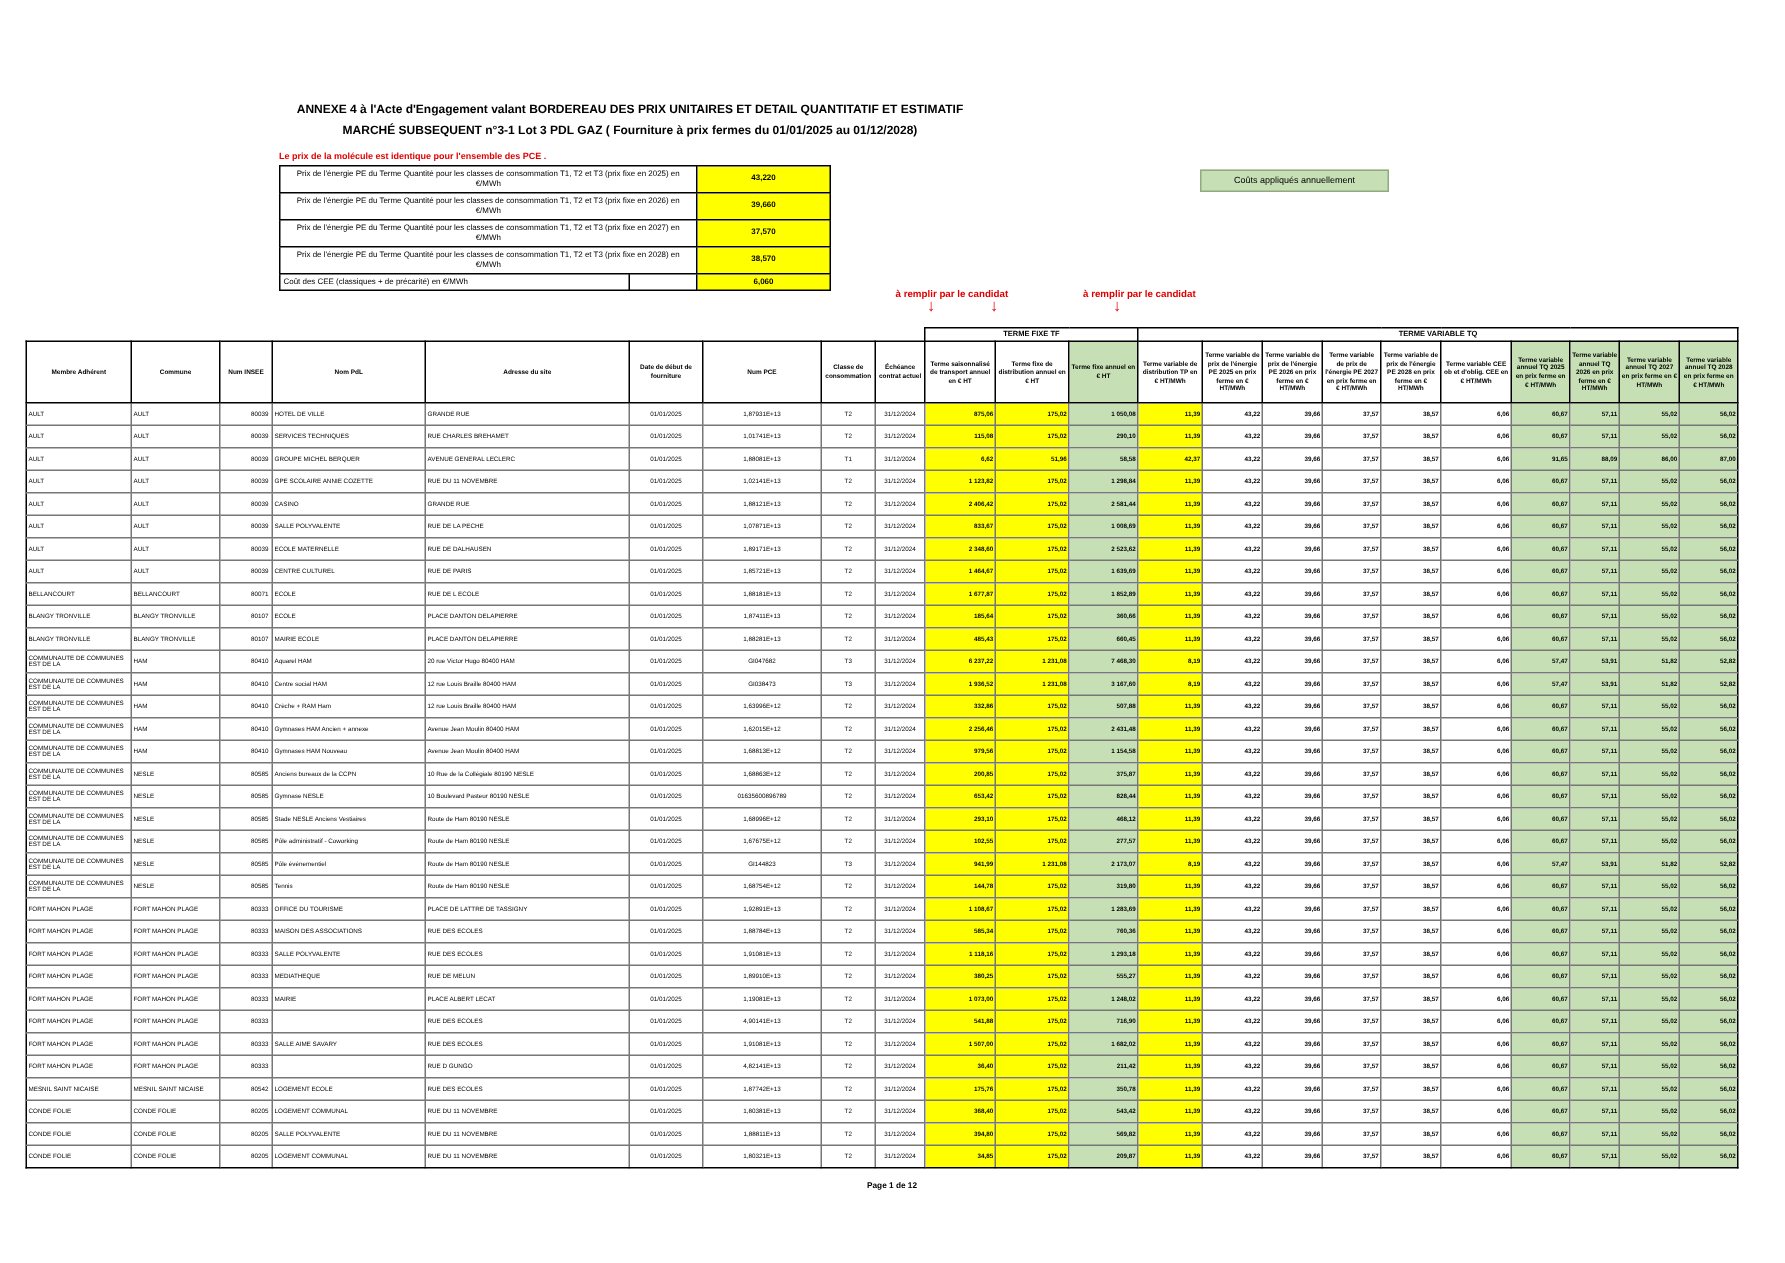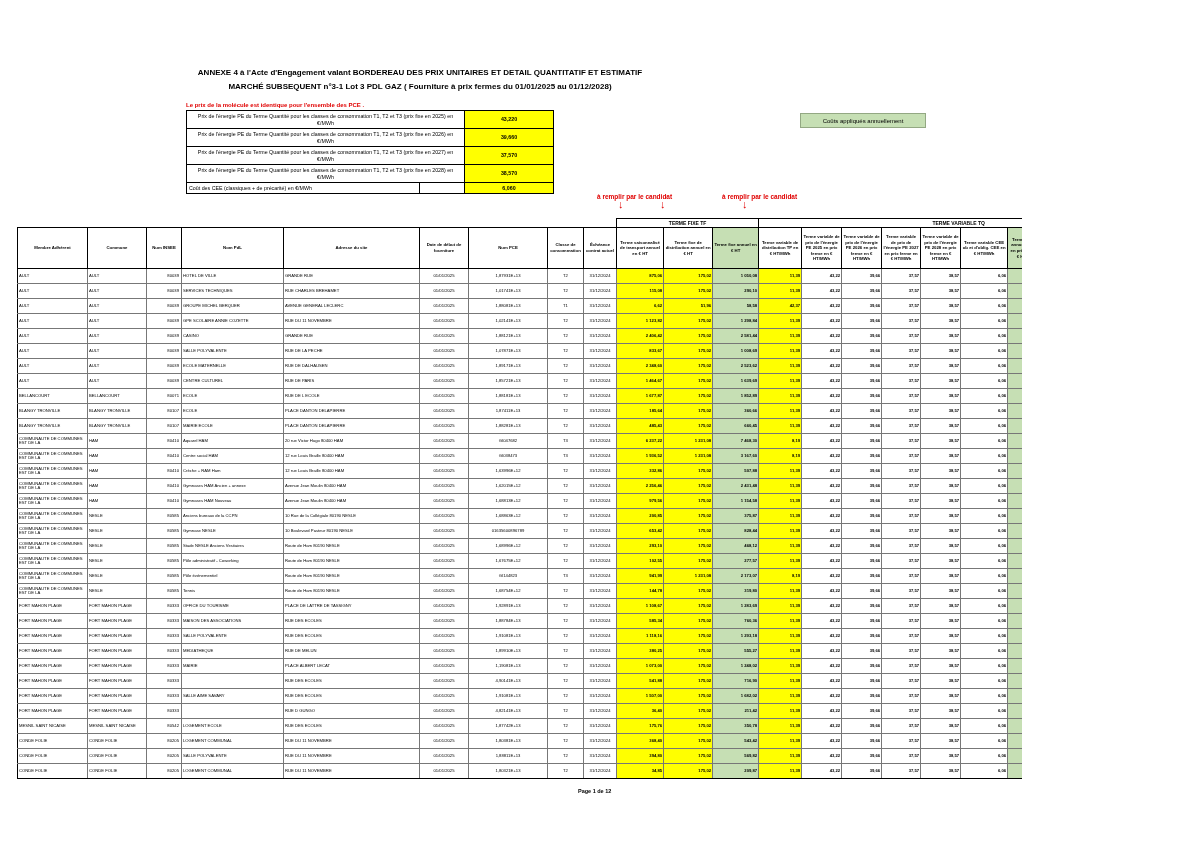--- a/index.html
+++ b/index.html
@@ -1,16 +1,16 @@
 <!DOCTYPE html>
 <html><head>
 <meta charset="utf-8">
 <style>
   html,body{margin:0;padding:0;background:#fff;}
-  .sheet{position:relative;width:1022px;height:842px;background:#fff;overflow:hidden;
+  .sheet{position:relative;width:1190px;height:842px;background:#fff;overflow:hidden;
          font-family:"Liberation Sans",sans-serif;color:#000;}
   
   .title{position:absolute;left:150px;top:66px;width:540px;text-align:center;
          font-size:8px;font-weight:bold;line-height:1.8;}
   
   .mol-note{position:absolute;left:186px;top:102px;font-size:6px;font-weight:bold;color:#e00000;}
   
   .summary{position:absolute;left:186px;top:110px;border-collapse:collapse;table-layout:fixed;}
   .summary td{border:0.8px solid #000;font-size:5.3px;line-height:1.25;text-align:center;
               vertical-align:middle;padding:1px 2px;overflow:hidden;}

